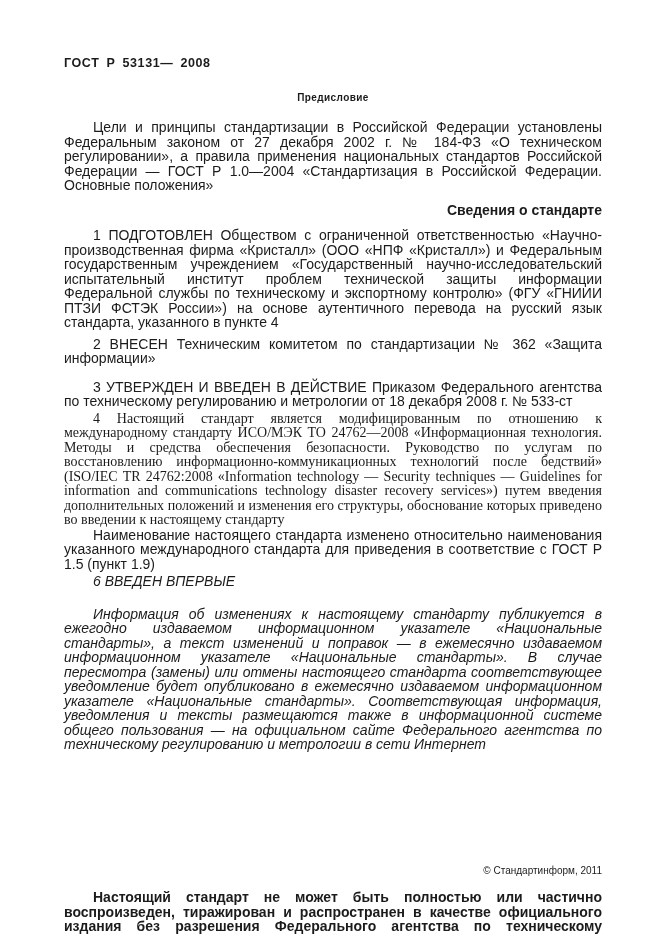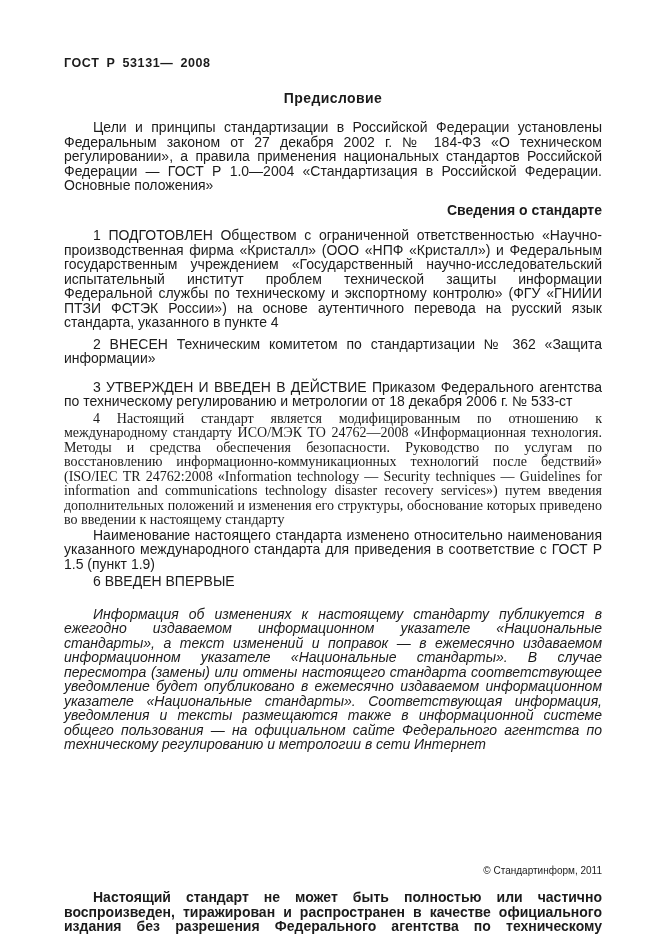--- a/index.html
+++ b/index.html
@@ -22,21 +22,21 @@
   }
   .doc-header {
     font-size: 12.5px;
     font-weight: bold;
     letter-spacing: 0.6px;
     word-spacing: 3px;
     line-height: 15px;
   }
   .doc-title {
     margin-top: 19px;
-    font-size: 14px;
+    font-size: 10px;
     font-weight: bold;
     text-align: center;
     letter-spacing: 0.4px;
     line-height: 16px;
   }
   .para {
     font-size: 14px;
     line-height: 14.5px;
     text-align: justify;
   }
@@ -45,21 +45,21 @@
   .sec-heading {
     margin-top: 10px;
     font-weight: bold;
     text-align: right;
   }
   .item-1 { margin-top: 11px; }
   .item-2 { margin-top: 7px; }
   .item-3 { margin-top: 14px; }
   .item-4 { margin-top: 3px; font-family: Liberation Serif, serif; }
   .item-4-note { margin-top: 0; }
-  .item-6 { margin-top: 3px; }
+  .item-6 { margin-top: 3px; font-style: italic; }
   .notice {
     margin-top: 18px;
     font-style: italic;
   }
   .copyright {
     margin-top: 112px;
     font-size: 10px;
     line-height: 14.5px;
     text-align: right;
   }
@@ -81,21 +81,21 @@
   <div class="doc-title">Предисловие</div>
 
   <p class="para indent intro">Цели и принципы стандартизации в Российской Федерации установлены Федеральным законом от 27 декабря 2002 г. № 184-ФЗ «О техническом регулировании», а правила применения национальных стандартов Российской Федерации — ГОСТ Р 1.0—2004 «Стандартизация в Российской Федерации. Основные положения»</p>
 
   <p class="para indent sec-heading">Сведения о стандарте</p>
 
   <p class="para indent item-1">1 ПОДГОТОВЛЕН Обществом с ограниченной ответственностью «Научно-производственная фирма «Кристалл» (ООО «НПФ «Кристалл») и Федеральным государственным учреждением «Государственный научно-исследовательский испытательный институт проблем технической защиты информации Федеральной службы по техническому и экспортному контролю» (ФГУ «ГНИИИ ПТЗИ ФСТЭК России») на основе аутентичного перевода на русский язык стандарта, указанного в пункте 4</p>
 
   <p class="para indent item-2">2 ВНЕСЕН Техническим комитетом по стандартизации № 362 «Защита информации»</p>
 
-  <p class="para indent item-3">3 УТВЕРЖДЕН И ВВЕДЕН В ДЕЙСТВИЕ Приказом Федерального агентства по техническому регулированию и метрологии от  18  декабря 2006 г. № 533-ст</p>
+  <p class="para indent item-3">3 УТВЕРЖДЕН И ВВЕДЕН В ДЕЙСТВИЕ Приказом Федерального агентства по техническому регулированию и метрологии от  18  декабря 2008 г. № 533-ст</p>
 
   <p class="para indent item-4">4 Настоящий стандарт является модифицированным по отношению к международному стандарту ИСО/МЭК ТО 24762—2008 «Информационная технология. Методы и средства обеспечения безопасности. Руководство по услугам по восстановлению информационно-коммуникационных технологий после бедствий» (ISO/IEC  TR 24762:2008 «Information technology — Security techniques — Guidelines for information and communications technology disaster recovery services») путем введения дополнительных положений и изменения его структуры, обоснование которых приведено во введении к настоящему стандарту</p>
 
   <p class="para indent item-4-note">Наименование настоящего стандарта изменено относительно наименования указанного международного стандарта для приведения в соответствие с ГОСТ Р 1.5 (пункт 1.9)</p>
 
   <p class="para indent item-6">6 ВВЕДЕН ВПЕРВЫЕ</p>
 
   <p class="para indent notice">Информация об изменениях к настоящему стандарту публикуется в ежегодно издаваемом информационном указателе «Национальные стандарты», а текст изменений и поправок — в ежемесячно издаваемом информационном указателе «Национальные стандарты». В случае пересмотра (замены) или отмены настоящего стандарта соответствующее уведомление будет опубликовано в ежемесячно издаваемом информационном указателе «Национальные стандарты». Соответствующая информация, уведомления и тексты размещаются также в информационной системе общего пользования — на официальном сайте Федерального агентства по техническому регулированию и метрологии в сети Интернет</p>
 
   <p class="copyright">© Стандартинформ, 2011</p>

